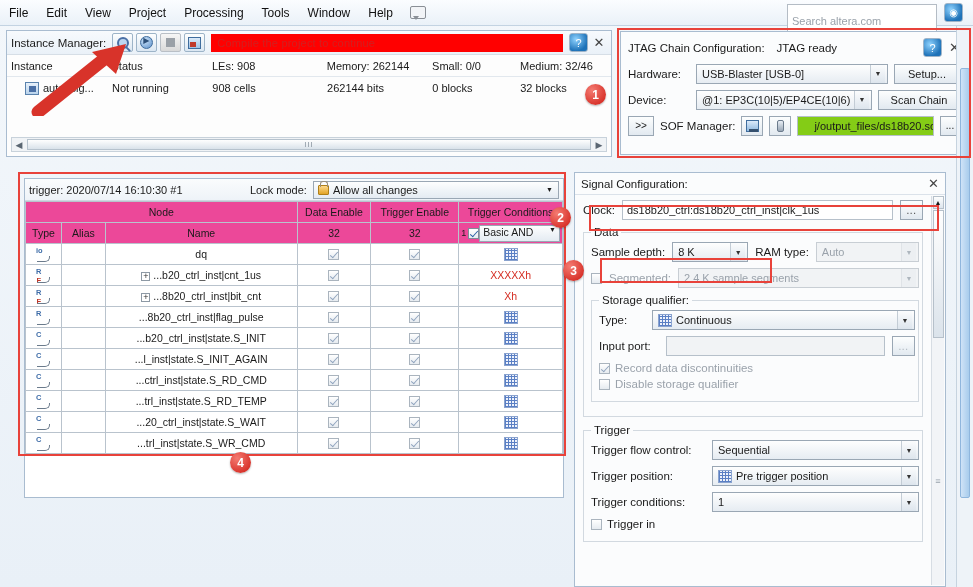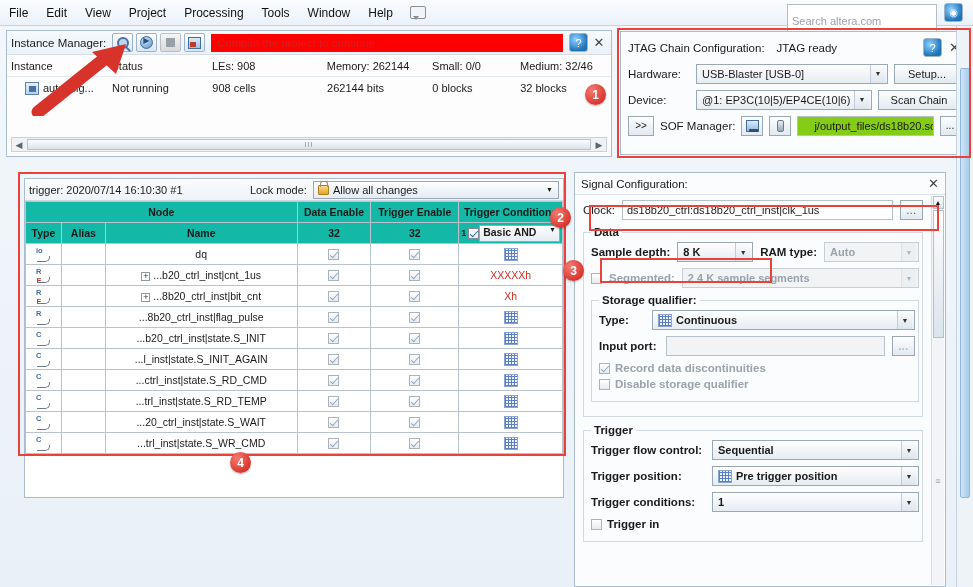--- a/index.html
+++ b/index.html
@@ -223,21 +223,21 @@
   .lock-icon:before {
     content: ""; position: absolute; left: 1px; top: -5px;
     width: 6px; height: 5px; border: 1.4px solid #9a8f7a;
     border-bottom: none; border-radius: 3px 3px 0 0;
   }
 
   table.nodes { width: 100%; border-collapse: collapse; font-size: 10.5px; }
   table.nodes th, table.nodes td {
     border: 1px solid #b9c3cd; padding: 0; text-align: center; height: 21px;
   }
-  table.nodes th { background: #14b8a6; font-weight: bold; font-size: 10.5px; }
+  table.nodes th { background: #ec4899; font-weight: normal; font-size: 10.5px; }
   .col-type { width: 36px; }
   .col-alias { width: 44px; }
   .col-name { width: 192px; }
   .col-de { width: 74px; }
   .col-te { width: 88px; }
   .col-tc { width: 104px; }
   td.name-cell { text-align: left; padding-left: 5px; white-space: nowrap; }
   .expander {
     display: inline-block; width: 9px; height: 9px; line-height: 7px;
     border: 1px solid #8d99a5; background: #fff; font-size: 9px;
@@ -317,21 +317,21 @@
     background: linear-gradient(#fdfefe,#e2e9f0);
     display: flex; align-items: center; justify-content: center;
     font-size: 10px; color: #444; letter-spacing: .5px;
   }
   .dots.disabled { color: #aeb6be; }
   .combo.dis {
     background: #f1f3f5; color: #9aa2ab; border-color: #c8ced4;
   }
   .combo.dis .caret { background: #eceff2; color: #aeb6be; border-left-color: #dfe3e7; }
   fieldset.grp {
-    border: 1px solid #d2d9e0; margin: 2px 0 7px 0; padding: 4px 3px 7px 7px; font-weight: bold;
+    border: 1px solid #d2d9e0; margin: 2px 0 7px 0; padding: 4px 3px 7px 7px;
   }
   fieldset.grp legend { font-size: 11.5px; padding: 0 3px; }
   .chk-line { display: flex; align-items: center; gap: 5px; margin: 4px 0; font-size: 11.5px; }
   .chk-line.dim { color: #9aa2ab; }
   .subtle { color: #9aa2ab; }
   #vscroll {
     position: absolute; right: 1px; top: 23px; bottom: 1px; width: 13px;
     background: #f2f4f7; border-left: 1px solid #d7dde4;
     display: flex; flex-direction: column; align-items: center;
   }

